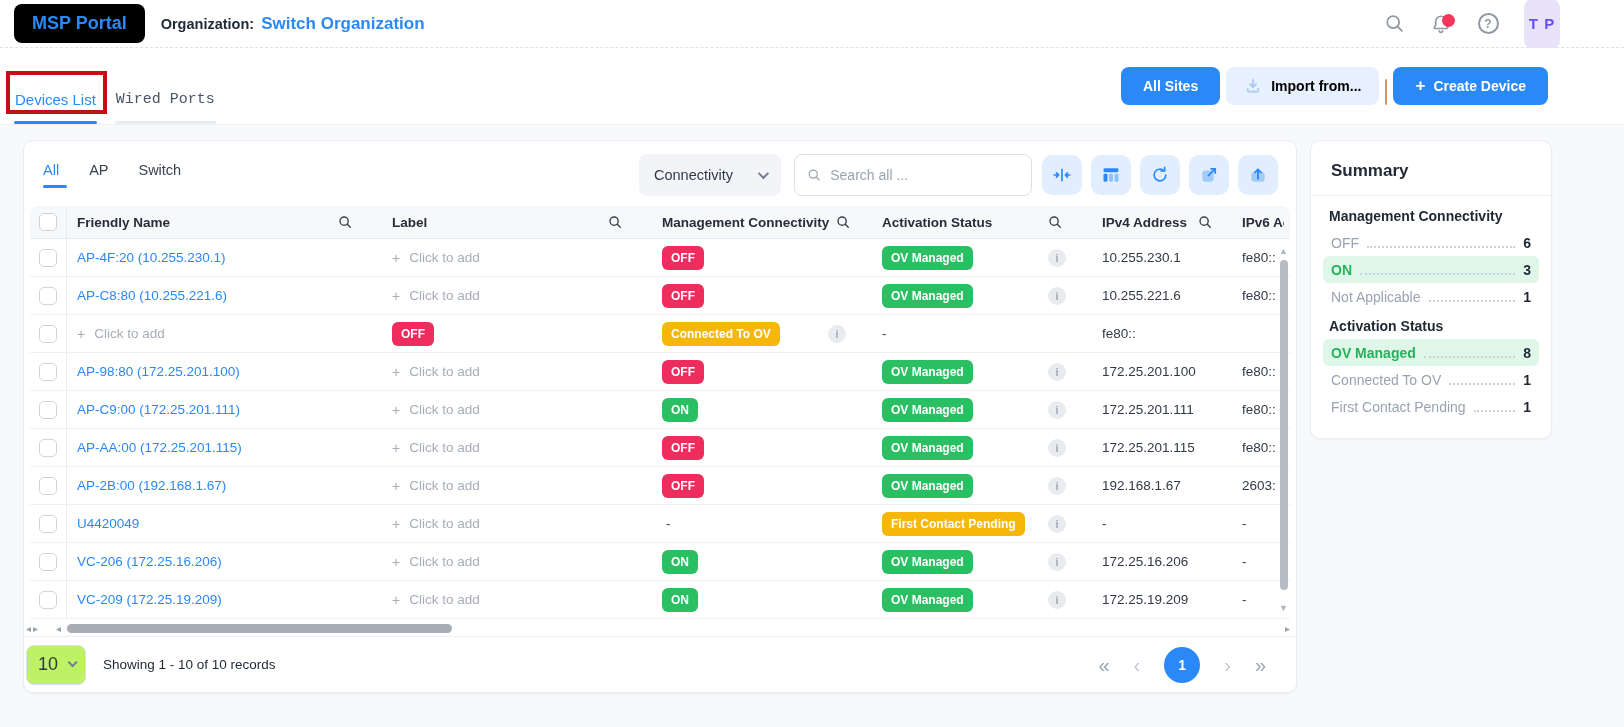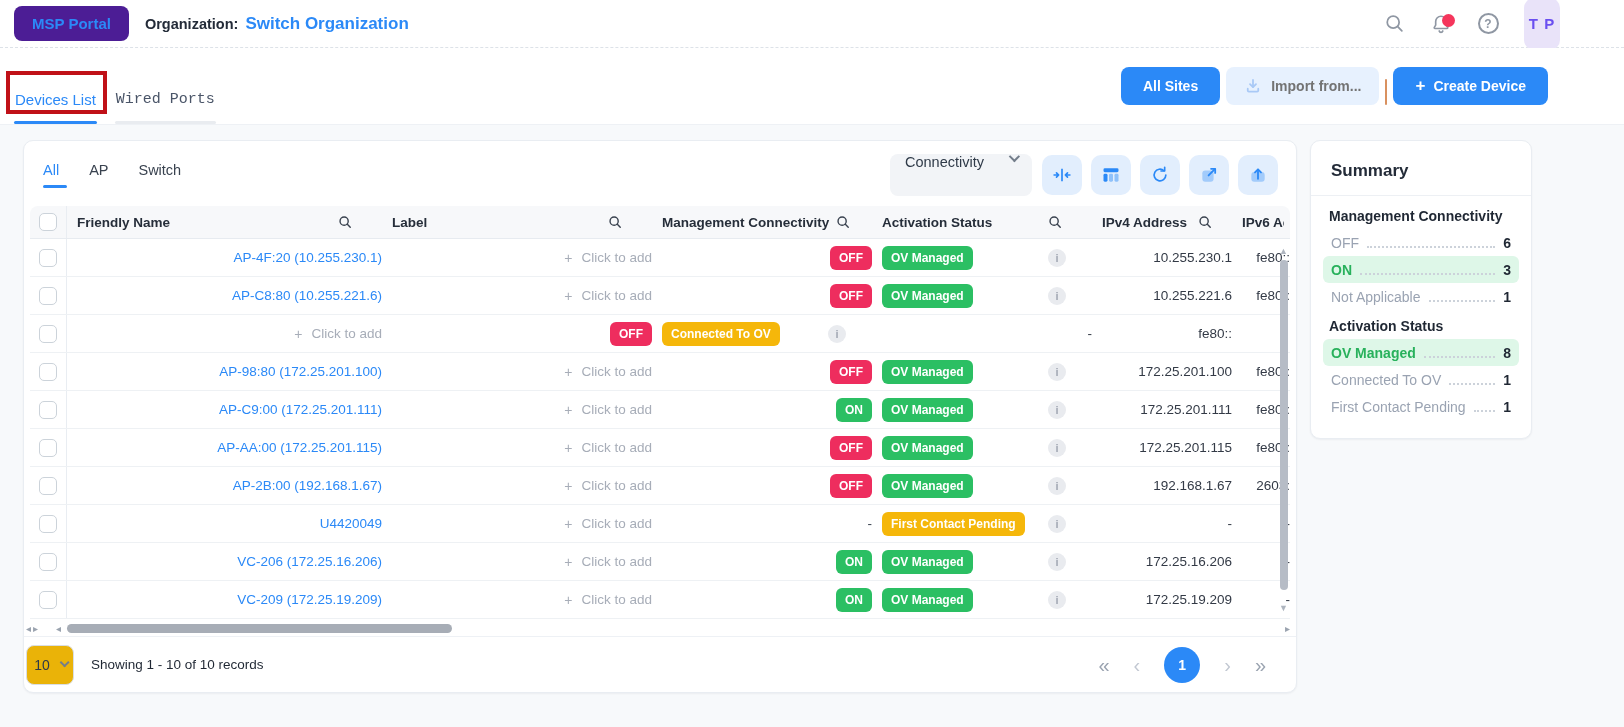--- a/index.html
+++ b/index.html
@@ -1,21 +1,21 @@
 <!DOCTYPE html>
 <html><head>
 <meta charset="utf-8">
 <style>
   * { box-sizing: border-box; margin: 0; padding: 0; }
   html,body { width:1624px; height:727px; }
   body { font-family:"Liberation Sans", sans-serif; background:#fff; overflow:hidden; color:#222a36; }
 
   
   .topbar { height:48px; display:flex; align-items:center; padding:0 64px 0 14px; border-bottom:1px dashed #dde2e8; background:#fff; }
-  .msp-chip { background:#4c1d95; color:#2b89f7; font-weight:700; font-size:15px; padding:9px 18px; border-radius:8px; cursor:pointer; }
+  .msp-chip { background:#000000; color:#2b89f7; font-weight:700; font-size:18px; padding:9px 18px; border-radius:8px; cursor:pointer; }
   .org-label { margin-left:16px; font-weight:700; font-size:14.5px; color:#232b38; }
   .org-name { margin-left:7px; color:#2b89f7; font-weight:700; font-size:17px; cursor:pointer; }
   .topbar-right { margin-left:auto; display:flex; align-items:center; gap:25px; }
   .tb-icon { width:22px; height:22px; color:#8f97a3; display:flex; align-items:center; justify-content:center; cursor:pointer; position:relative; }
   .help-circle { width:21px; height:21px; border:2px solid #8f97a3; border-radius:50%; display:flex; align-items:center; justify-content:center; font-size:12px; font-weight:700; color:#8f97a3; }
   .notif-dot { position:absolute; right:-3px; top:1px; width:13px; height:13px; border-radius:50%; background:#f5365c; }
   .avatar { width:36px; height:52px; border-radius:10px; background:#e9e3f9; color:#6a4ff0; font-weight:700; font-size:15px; display:flex; align-items:center; justify-content:center; cursor:pointer; letter-spacing:1px; }
 
   
   .toolbar { height:77px; display:flex; align-items:flex-end; padding:0 76px 0 0; position:relative; border-bottom:1px solid #eef1f5; background:#fff; }
@@ -23,54 +23,54 @@
   .tab { font-size:15px; padding:0 1px 16px; position:relative; cursor:pointer; }
   .tab.active { color:#2b89f7; }
   .tab.inactive { color:#4a5568;font-family:Liberation Mono, monospace; }
   .tab::after { content:""; position:absolute; left:0; right:0; bottom:0; height:3px; border-radius:2px; }
   .tab.active::after { background:#2b89f7; }
   .tab.inactive::after { background:#e9ecf0; }
   .annotation-box { position:absolute; left:6px; top:23px; width:101px; height:43px; border:4px solid #c01118; pointer-events:none; }
   .toolbar-actions { margin-left:auto; display:flex; align-items:flex-end; gap:6px; padding-bottom:19px; }
   .btn { height:38px; border-radius:8px; display:flex; align-items:center; justify-content:center; font-size:14px; font-weight:700; cursor:pointer; border:none; }
   .btn-solid { background:#2b89f7; color:#fff; padding:0 22px; }
-  .btn-light { background:#e7f1fe; color:#737373; padding:8px 18px; gap:9px; }
+  .btn-light { background:#e7f1fe; color:#000000; padding:8px 18px; gap:9px; }
   .btn-light svg { color:#a9c9f6; }
   .btn-divider { width:2px; height:26px; background:#d9915f; border-radius:1px; }
   .btn .plus-glyph { font-size:17px; font-weight:700; margin-right:8px; }
 
   
   .content { background:#f7f9fb; height:602px; padding:15px 0 0 23px; display:flex; gap:13px; align-items:flex-start; }
   .table-card { width:1274px; background:#fff; border:1px solid #e9edf2; border-radius:10px; box-shadow:0 1px 2px rgba(16,24,40,.05); }
 
   
   .filterbar { display:flex; align-items:center; padding:13px 18px 2px 19px; }
   .type-tabs { display:flex; gap:30px; font-size:14.5px; padding-top:6px; }
   .type-tab { position:relative; padding-bottom:16px; cursor:pointer; color:#39424f; }
   .type-tab.active { color:#2b89f7; }
   .type-tab.active::after { content:""; position:absolute; left:0; bottom:6px; width:24px; height:3px; background:#2b89f7; border-radius:2px; }
-  .dropdown { height:42px; min-width:142px; background:#f2f4f7; border-radius:8px; display:flex; justify-content:space-between; padding:0 15px; color:#2f3a48; font-size:14.5px; margin-left:auto; cursor:pointer; gap:18px; }
+  .dropdown { height:42px; min-width:142px; background:#f2f4f7; border-radius:8px; display:flex; align-items:center; justify-content:space-between; padding:0 15px; color:#2f3a48; font-size:14.5px; margin-left:auto; cursor:pointer; gap:18px; }
   .chev { width:8px; height:8px; border-right:2px solid #737d8a; border-bottom:2px solid #737d8a; transform:rotate(45deg) translateY(-2px); }
   .searchbox { height:42px; width:238px; border:1px solid #dbe0e6; border-radius:8px; display:flex; align-items:center; gap:9px; padding:0 12px; margin-left:13px; background:#fff; }
   .searchbox input { border:none; outline:none; font-size:14px; color:#39424f; width:100%; font-family:inherit; background:transparent; }
   .searchbox input::placeholder { color:#9aa3af; }
   .iconbtns { display:flex; gap:9px; margin-left:10px; }
   .iconbtn { width:40px; height:40px; border-radius:10px; background:#e2eefd; display:flex; align-items:center; justify-content:center; color:#2b89f7; cursor:pointer; }
 
   
   .table-zone { margin:8px 6px 0; position:relative; }
   .thead, .trow { display:grid; grid-template-columns:37px 315px 270px 220px 220px 140px minmax(0,1fr); align-items:center; }
   .thead { height:33px; background:#f7f8fa; border-radius:8px 8px 0 0; border-bottom:1px solid #e7ebf0; font-weight:700; font-size:13.5px; color:#262e3a; }
   .hcell { display:flex; align-items:center; justify-content:space-between; padding:0 30px 0 10px; }
   .hcell.noicon { padding-right:6px; }
   .hcell svg { flex:none; }
   .cb-cell { display:flex; align-items:center; justify-content:center; border-right:1px solid #e9edf2; height:100%; }
   .checkbox { width:18px; height:18px; border:1.5px solid #ccd3da; border-radius:5px; background:#fff; cursor:pointer; }
   .trow { height:38px; border-bottom:1px solid #eef1f4; font-size:13.5px; background:#fff; }
-  .cell { padding-left:10px; display:flex; align-items:center; color:#333a46;justify-content:flex-end; }
+  .cell { padding-left:10px; display:flex; align-items:center; color:#333a46; }
   .devlink { color:#2b89f7; font-weight:500; cursor:pointer; text-decoration:none; }
   .label-add { color:#a7adb8; gap:9px; cursor:pointer; }
   .label-add .plus { font-size:14px; }
   .badge { display:inline-flex; align-items:center; justify-content:center; height:24px; padding:0 9px; border-radius:6px; color:#fff; font-weight:700; font-size:12px; white-space:nowrap; }
   .badge-red { background:#ee2d5e; }
   .badge-green { background:#2bbf63; }
   .badge-amber { background:#f5b70a; }
   .badge-plain { background:none; color:#39424f; font-weight:400; font-size:13.5px; padding:0 0 0 4px; }
   .cell.act { justify-content:space-between; padding-right:26px; }
   .info { width:18px; height:18px; border-radius:50%; background:#e9ebef; color:#a2a9b4; font-size:11px; font-weight:700; display:flex; align-items:center; justify-content:center; cursor:pointer; flex:none; }
@@ -84,31 +84,31 @@
 
   
   .hscroll-row { height:17px; display:flex; align-items:center; padding:2px 6px 0 2px; }
   .frozen-scroll { width:30px; color:#9aa3af; font-size:10px; letter-spacing:2px; cursor:pointer; flex:none; }
   .harrow { color:#9aa3af; font-size:10px; cursor:pointer; flex:none; }
   .htrack { flex:1; display:flex; align-items:center; }
   .hthumb { width:385px; height:9px; background:#a7adb6; border-radius:5px; margin-left:6px; cursor:pointer; }
 
   
   .tfoot { height:56px; border-top:1px solid #eef1f5; display:flex; align-items:center; padding:0 30px 0 2px; }
-  .page-size { width:48px; height:40px; border:1px solid #d9dee4; border-radius:8px; background:#eab308; display:flex; align-items:center; justify-content:center; gap:9px; font-size:14px; color:#2f3a48; cursor:pointer; }
+  .page-size { width:60px; height:40px; border:1px solid #d9dee4; border-radius:8px; background:#bef264; display:flex; align-items:center; justify-content:center; gap:9px; font-size:18px; color:#2f3a48; cursor:pointer; }
   .page-size .chev { transform:rotate(45deg) translateY(-3px); width:7px; height:7px; }
   .showing { margin-left:17px; font-size:13.5px; color:#1f2733; }
   .pagination { margin-left:auto; display:flex; align-items:center; gap:24px; }
   .pg { font-size:20px; cursor:pointer; line-height:1; }
   .pg.dbl { color:#9aa3b0; }
   .pg.sgl { color:#c2c8d2; }
   .pg-current { width:36px; height:36px; border-radius:50%; background:#2b89f7; color:#fff; display:flex; align-items:center; justify-content:center; font-size:14px; font-weight:600; cursor:pointer; }
 
   
-  .summary-card { width:222px; background:#fff; border:1px solid #e9edf2; border-radius:10px; box-shadow:0 1px 2px rgba(16,24,40,.05); padding:16px 12px 18px; }
+  .summary-card { width:242px; background:#fff; border:1px solid #e9edf2; border-radius:10px; box-shadow:0 1px 2px rgba(16,24,40,.05); padding:16px 12px 18px; }
   .summary-title { font-size:17px; font-weight:700; color:#232b38; padding:4px 8px 14px; }
   .summary-divider { border-top:1px solid #edf0f4; margin:0 -12px 12px; }
   .sum-heading { font-weight:700; font-size:14px; color:#1f2733; margin:8px 6px 5px; }
   .sum-item { display:flex; align-items:center; height:27px; padding:0 8px; font-size:14px; }
   .sum-label { color:#9aa3b2; white-space:nowrap; }
   .sum-dots { flex:1; border-bottom:2px dotted #ccd2da; margin:0 8px; transform:translateY(4px); min-width:10px; }
   .sum-count { font-weight:700; color:#1f2733; }
   .sum-item.highlight { background:#def7e8; border-radius:6px; }
   .sum-item.highlight .sum-label { color:#28b15c; font-weight:700; }
 </style>
@@ -171,20 +171,27 @@
     <div class="filterbar">
       <div class="type-tabs">
         <div class="type-tab active">All</div>
         <div class="type-tab">AP</div>
         <div class="type-tab">Switch</div>
       </div>
       <div class="dropdown">
         <span>Connectivity</span>
         <span class="chev"></span>
       </div>
+      <div class="searchbox">
+        <svg width="16" height="16" viewBox="0 0 24 24" fill="none" style="color:#9aa3af">
+            <circle cx="10.5" cy="10.5" r="6.8" stroke="currentColor" stroke-width="2"></circle>
+            <line x1="15.7" y1="15.7" x2="20.4" y2="20.4" stroke="currentColor" stroke-width="2" stroke-linecap="round"></line>
+          </svg>
+        <input placeholder="Search all ..." style="">
+      </div>
       <div class="iconbtns">
         <div class="iconbtn">
           <svg width="20" height="20" viewBox="0 0 24 24" fill="none">
               <line x1="12" y1="4.5" x2="12" y2="19.5" stroke="currentColor" stroke-width="2"></line>
               <path d="M2.5 12h5.5m0 0-2.6-2.6M8 12l-2.6 2.6" stroke="currentColor" stroke-width="2" stroke-linecap="round" stroke-linejoin="round"></path>
               <path d="M21.5 12H16m0 0 2.6-2.6M16 12l2.6 2.6" stroke="currentColor" stroke-width="2" stroke-linecap="round" stroke-linejoin="round"></path>
             </svg>
         </div>
         <div class="iconbtn">
           <svg width="20" height="20" viewBox="0 0 24 24">

